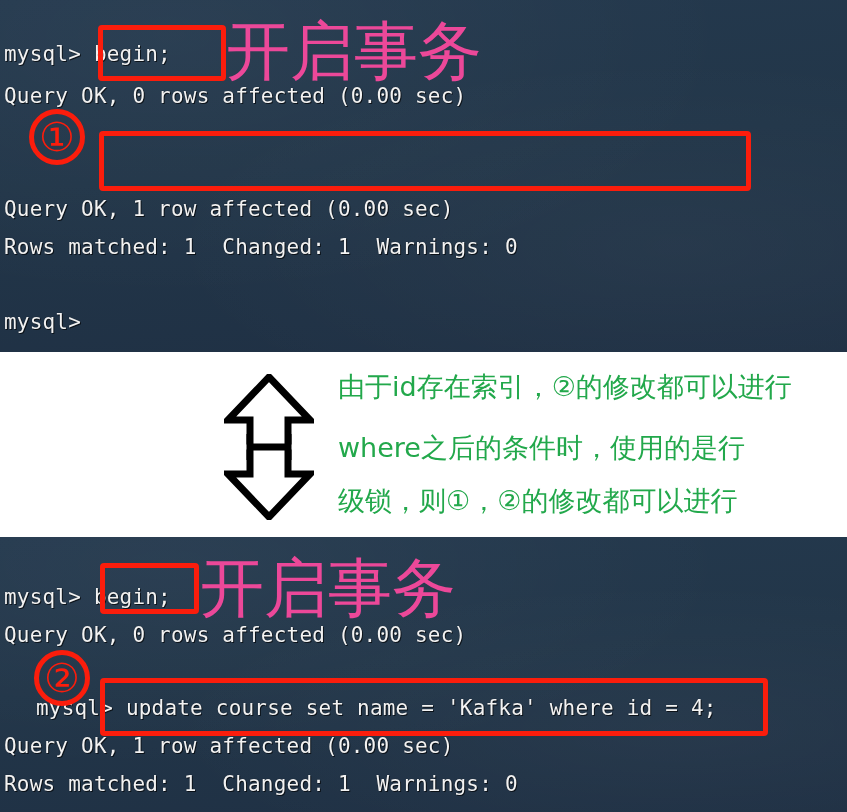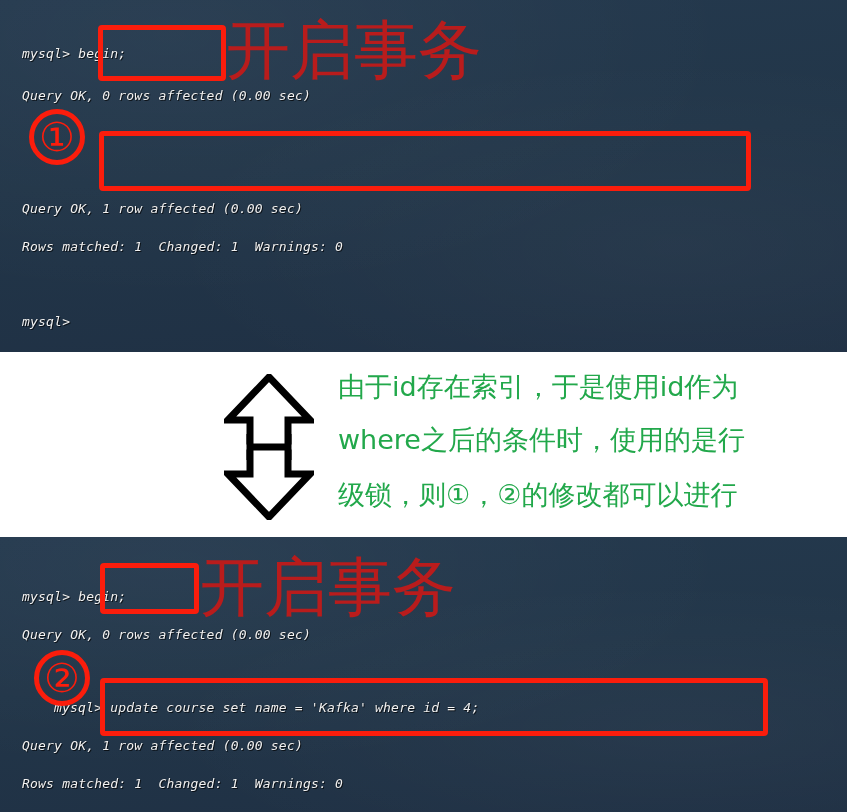--- a/index.html
+++ b/index.html
@@ -25,29 +25,28 @@
       radial-gradient(ellipse at 20% 10%, rgba(255,255,255,0.035), rgba(0,0,0,0) 60%),
       radial-gradient(ellipse at 80% 70%, rgba(255,255,255,0.03), rgba(0,0,0,0) 55%),
       linear-gradient(175deg, #24394e 0%, #223649 45%, #1f3044 100%);
     overflow: hidden;
   }
   #terminal-top   { top: 0px;   height: 352px; }
   #terminal-bottom{ top: 537px; height: 275px; }
 
   .term-line {
     position: absolute;
-    left: 22px;
+    left: 4px;
     color: #f2f2f2;
     font-family: "DejaVu Sans Mono", "Liberation Mono", monospace;
-    font-size: 13px;
+    font-size: 21px;
     line-height: 22px;
     letter-spacing: 0.2px;
     white-space: pre;
     text-shadow: 1px 1px 0 rgba(0,0,0,0.65), 0 0 1px rgba(0,0,0,0.5);
-    font-style: italic;
   }
 
   
   #explain-band {
     position: absolute;
     left: 0;
     top: 352px;
     width: 847px;
     height: 185px;
     background: #ffffff;
@@ -56,22 +55,22 @@
     position: absolute;
     left: 338px;
     color: #22a84b;
     font-family: "DejaVu Sans", "Liberation Sans", sans-serif;
     font-size: 27px;
     line-height: 30px;
     white-space: pre;
     letter-spacing: 0px;
   }
   #green-l1 { top: 20px; }
-  #green-l2 { top: 73px; }
-  #green-l3 { top: 128px; }
+  #green-l2 { top: 81px; }
+  #green-l3 { top: 134px; }
 
   #updown-arrow {
     position: absolute;
     left: 224px;
     top: 22px;
     width: 90px;
     height: 146px;
   }
 
   
@@ -91,22 +90,22 @@
     font-family: "DejaVu Sans", "Liberation Sans", sans-serif;
     font-size: 40px;
     line-height: 1;
     display: flex;
     align-items: center;
     justify-content: center;
     background: transparent;
   }
   .red-cn {
     position: absolute;
-    color: #b91c1c;
-    font-family: Liberation Serif, serif;
+    color: #ec4899;
+    font-family: Liberation Sans, sans-serif;
     font-weight: 400;
     white-space: pre;
     line-height: 1;
   }
 </style>
 </head>
 <body>
 
 <div id="screen">
 
@@ -130,21 +129,21 @@
 
     <svg id="updown-arrow" viewBox="0 0 90 146">
       <polygon points="45,3 86,46 64,46 64,67 26,67 26,46 4,46" fill="#ffffff" stroke="#000000" stroke-width="7" stroke-linejoin="miter"></polygon>
       <polygon points="45,143 86,100 64,100 64,79 26,79 26,100 4,100" fill="#ffffff" stroke="#000000" stroke-width="7" stroke-linejoin="miter"></polygon>
       <rect x="26" y="60" width="38" height="26" fill="#ffffff" stroke="none"></rect>
       <line x1="26" y1="60" x2="26" y2="86" stroke="#000000" stroke-width="7"></line>
       <line x1="64" y1="60" x2="64" y2="86" stroke="#000000" stroke-width="7"></line>
       <line x1="26" y1="73" x2="64" y2="73" stroke="#000000" stroke-width="7"></line>
     </svg>
 
-    <div id="green-l1" class="green-line">由于id存在索引，于是使用id作为</div>
+    <div id="green-l1" class="green-line">由于id存在索引，②的修改都可以进行</div>
     <div id="green-l2" class="green-line">where之后的条件时，使用的是行</div>
     <div id="green-l3" class="green-line">级锁，则①，②的修改都可以进行</div>
   </div>
 
   <div id="terminal-bottom" class="terminal">
     <div class="term-line" style="top:49px;">mysql&gt; begin;</div>
     <div class="term-line" style="top:87px;">Query OK, 0 rows affected (0.00 sec)</div>
     <div class="term-line" style="top:160px;margin-left:32px;">mysql&gt; update course set name = 'Kafka' where id = 4;</div>
     <div class="term-line" style="top:198px;">Query OK, 1 row affected (0.00 sec)</div>
     <div class="term-line" style="top:236px;">Rows matched: 1  Changed: 1  Warnings: 0</div>

